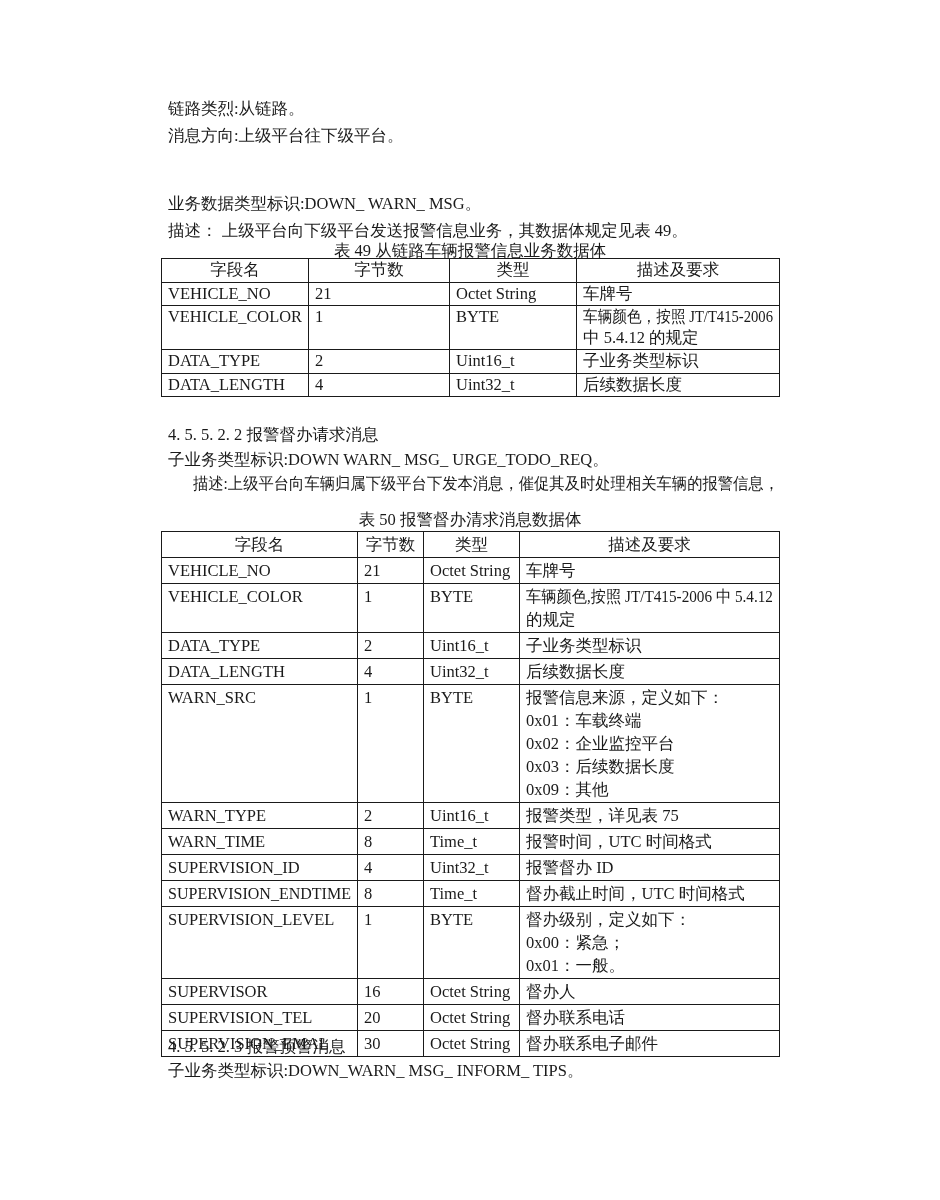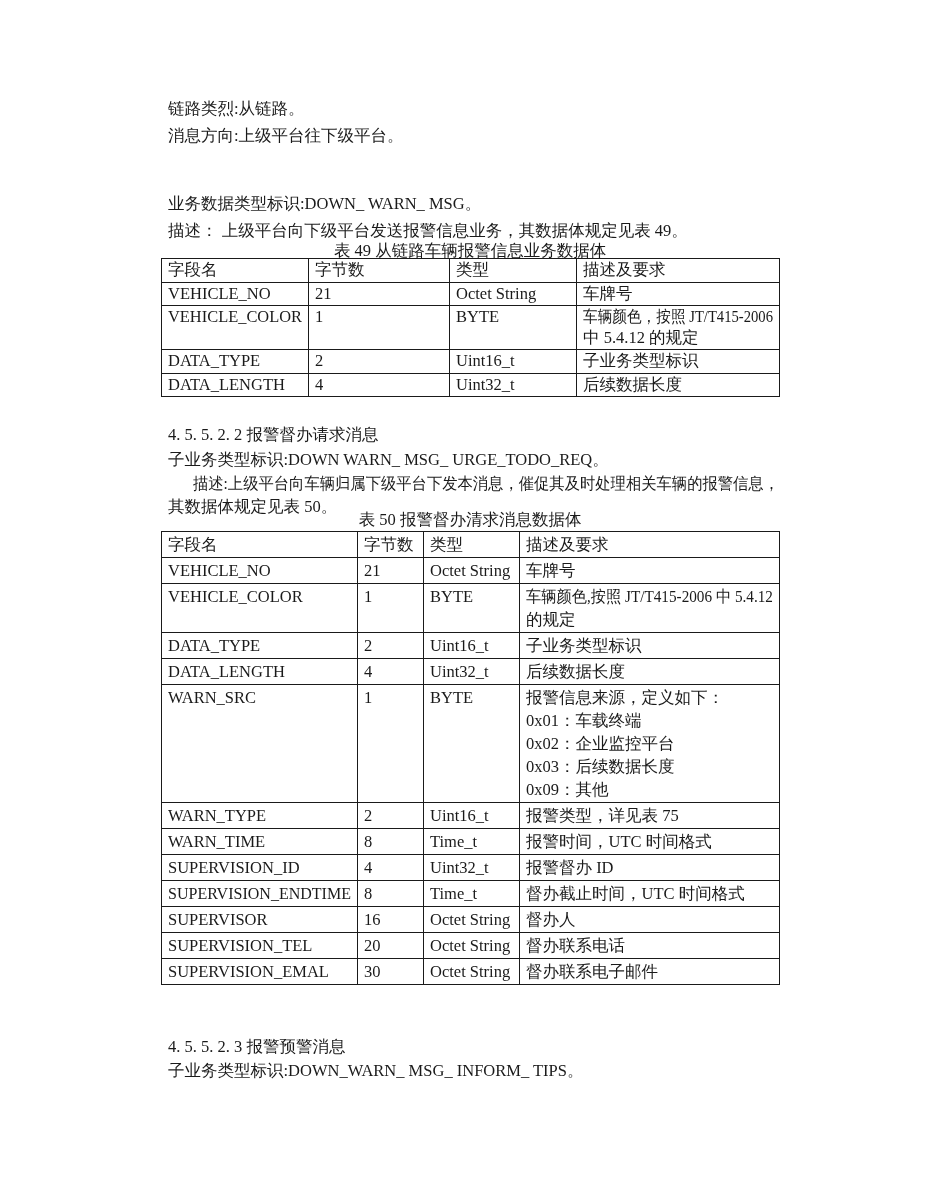--- a/index.html
+++ b/index.html
@@ -12,21 +12,21 @@
   .tline{position:absolute;left:0;width:618px;font-size:16.5px;line-height:25px;padding-left:7px;box-sizing:border-box;white-space:nowrap;}
   .tline .fit{display:inline-block;white-space:nowrap;transform-origin:0 50%;}
   .indent{padding-left:32px;}
   .tbl-title{position:absolute;left:0;width:618px;font-size:16.5px;line-height:20px;text-align:center;}
   .tbl-title .fit{display:inline-block;white-space:nowrap;transform-origin:50% 50%;}
   table.doc{position:absolute;left:0;border-collapse:collapse;table-layout:fixed;width:618px;}
   table.doc th, table.doc td{
     border:1px solid #1a1a1a;font-weight:normal;font-size:16.5px;
     vertical-align:top;padding:1px 6px;overflow:hidden;
   }
-  table.doc th{text-align:left;}
+  table.doc th{text-align:center;}
   table.doc td{text-align:left;}
   .t49 th,.t49 td{line-height:20.5px;}
   .t50 th,.t50 td{line-height:23px;}
   table.doc .fit{display:inline-block;white-space:nowrap;transform-origin:0 50%;}
   table.doc td div, table.doc th div{height:auto;}
   #t49{top:258px;}
   #t50{top:531px;}
   #intro1{top:96px;}
   #intro2{top:123px;}
   #type1{top:191px;}
@@ -124,21 +124,20 @@
           <td>
             <div><span class="fit">后续数据长度</span></div>
           </td>
         </tr>
       </tbody>
     </table>
 
   <div class="tline" id="h222"><span class="fit">4. 5. 5. 2. 2 报警督办请求消息</span></div>
   <div class="tline" id="type2"><span class="fit">子业务类型标识:DOWN WARN_ MSG_ URGE_TODO_REQ。</span></div>
   <div class="tline indent" id="desc2a"><span class="fit" style="transform: scaleX(0.927812);">描述:上级平台向车辆归属下级平台下发本消息，催促其及时处理相关车辆的报警信息，</span></div>
-  <div class="tline" id="desc2b"><span class="fit">其数据体规定见表 50。</span></div>
 
   <div class="tbl-title" id="title50"><span class="fit">表 50 报警督办清求消息数据体</span></div>
   <table class="doc t50" id="t50">
       <colgroup>
         <col style="width: 196px;">
         <col style="width: 66px;">
         <col style="width: 96px;">
         <col style="width: 260px;">
       </colgroup>
       <thead>
@@ -276,20 +275,36 @@
           </td>
           <td>
             <div><span class="fit">Time_t</span></div>
           </td>
           <td>
             <div><span class="fit">督办截止时间，UTC 时间格式</span></div>
           </td>
         </tr>
         <tr>
           <td>
+            <div><span class="fit">SUPERVISION_LEVEL</span></div>
+          </td>
+          <td>
+            <div><span class="fit">1</span></div>
+          </td>
+          <td>
+            <div><span class="fit">BYTE</span></div>
+          </td>
+          <td>
+            <div><span class="fit">督办级别，定义如下：</span></div>
+            <div><span class="fit">0x00：紧急；</span></div>
+            <div><span class="fit">0x01：一般。</span></div>
+          </td>
+        </tr>
+        <tr>
+          <td>
             <div><span class="fit">SUPERVISOR</span></div>
           </td>
           <td>
             <div><span class="fit">16</span></div>
           </td>
           <td>
             <div><span class="fit">Octet String</span></div>
           </td>
           <td>
             <div><span class="fit">督办人</span></div>

